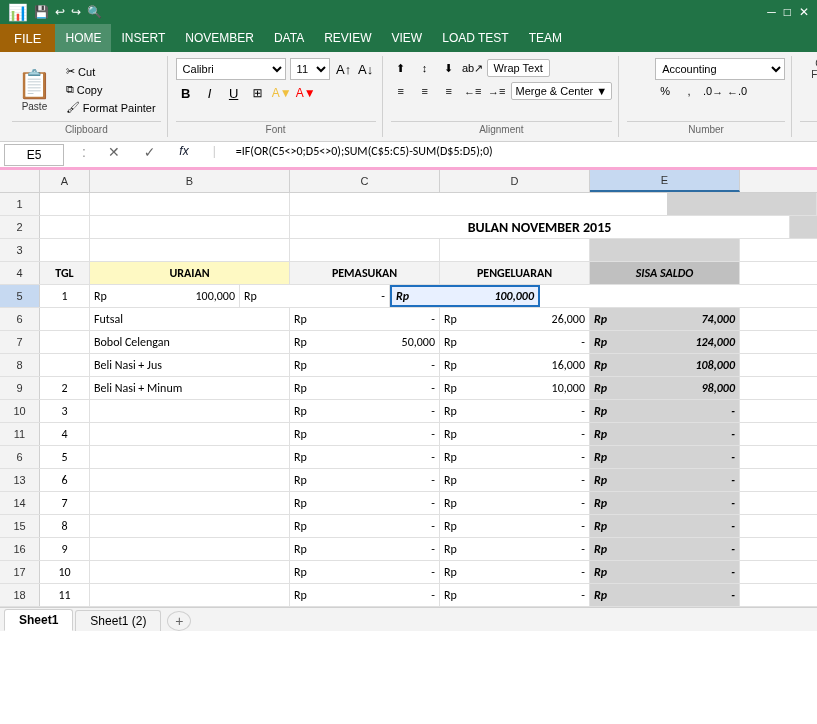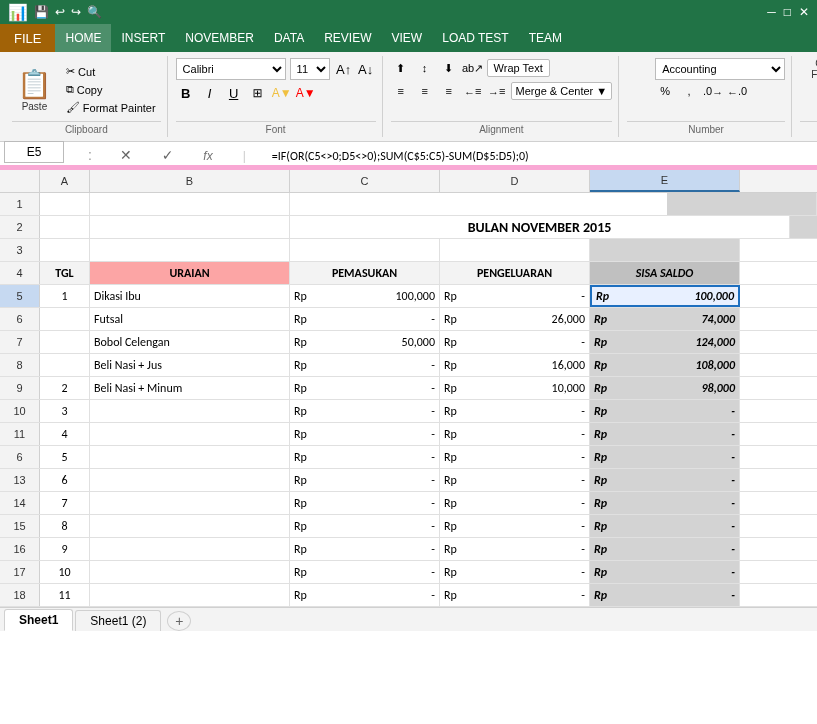--- a/index.html
+++ b/index.html
@@ -175,26 +175,26 @@
       border: 1px solid #bbb;
       background: white;
       padding: 1px 2px;
       width: 130px;
       height: 22px;
     }
 
     
     .formula-bar {
       background: white;
-      border-bottom: 5px solid #f9a8d4;
-      display: flex;
-      align-items: flex-end;
+      border-bottom: 3px solid #f9a8d4;
+      display: flex;
+      align-items: flex-start;
       padding: 2px 4px;
       height: 28px;
-      gap: 22px;
+      gap: 16px;
     }
     .cell-ref {
       border: 1px solid #bbb;
       background: white;
       width: 60px;
       height: 22px;
       font-size: 12px;
       text-align: center;
       padding: 1px 4px;
     }
@@ -456,21 +456,21 @@
     <div class="ribbon-group-label">Styles</div>
   </div>
 
 </div>
 
 <div class="formula-bar">
   <input class="cell-ref" value="E5" style="">
   <span style="color:#999;font-size:14px;margin:0 2px;">:</span>
   <span style="cursor:pointer;color:#666;font-size:14px;padding:0 4px;">✕</span>
   <span style="cursor:pointer;color:#666;font-size:14px;padding:0 4px;">✓</span>
-  <span style="cursor:pointer;color:#737373;font-size:12px;padding:0 4px; font-style:italic;">fx</span>
+  <span style="cursor:pointer;color:#0f172a;font-size:12px;padding:0 4px; font-style:italic;">fx</span>
   <span style="color:#ccc;margin:0 4px;">|</span>
   <input class="formula-input" value="=IF(OR(C5&lt;&gt;0;D5&lt;&gt;0);SUM(C$5:C5)-SUM(D$5:D5);0)" style="">
 </div>
 
 <div class="spreadsheet">
 
   <div class="col-headers">
     <div class="row-num-header"></div>
     <div class="col-header col-a">A</div>
     <div class="col-header col-b">B</div>
@@ -501,30 +501,29 @@
       <div class="cell col-a"></div>
       <div class="cell col-b"></div>
       <div class="cell col-c"></div>
       <div class="cell col-d"></div>
       <div class="cell col-e saldo-cell"></div>
     </div>
 
     <div class="sheet-row header-row">
       <div class="row-num">4</div>
       <div class="cell col-a cell-center cell-bold" style="background:#f3f3f3;font-weight:bold;justify-content:center;">TGL</div>
-      <div class="cell col-b cell-center cell-bold" style="background:#fca5a5;font-weight:bold;justify-content:center;">URAIAN</div>
+      <div class="cell col-b cell-center cell-bold" style="background:#fef9c3;font-weight:bold;justify-content:center;">URAIAN</div>
       <div class="cell col-c cell-center cell-bold" style="background:#f3f3f3;font-weight:bold;justify-content:center;text-align:center;">PEMASUKAN</div>
       <div class="cell col-d cell-center cell-bold" style="background:#f3f3f3;font-weight:bold;justify-content:center;">PENGELUARAN</div>
       <div class="cell col-e cell-center cell-bold saldo-cell" style="background:#c0c0c0;font-weight:bold;justify-content:center;">SISA SALDO</div>
     </div>
 
     <div class="sheet-row active-row">
       <div class="row-num">5</div>
       <div class="cell col-a cell-center">1</div>
-      <div class="cell col-b">Dikasi Ibu</div>
       <div class="cell col-c" style="justify-content:space-between;">
           <span>Rp</span>
           <span>100,000</span>
         </div>
       <div class="cell col-d" style="justify-content:space-between;">
           <span>Rp</span>
           <span>-</span>
         </div>
       <div class="cell col-e saldo-cell active-cell" style="justify-content:space-between;font-weight:bold;">
           <span>Rp</span>

